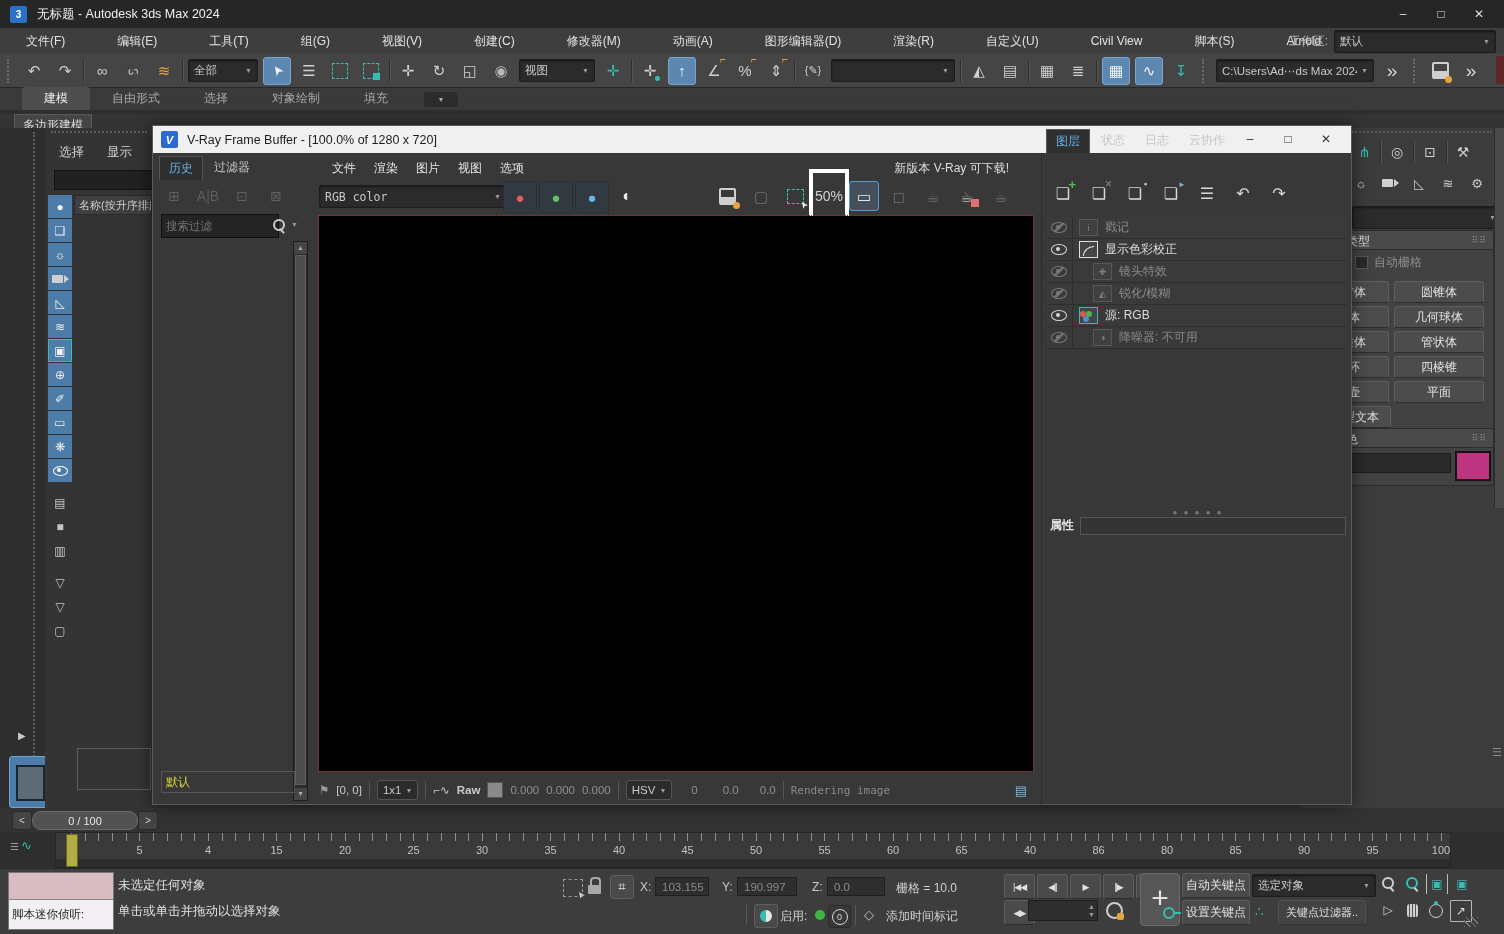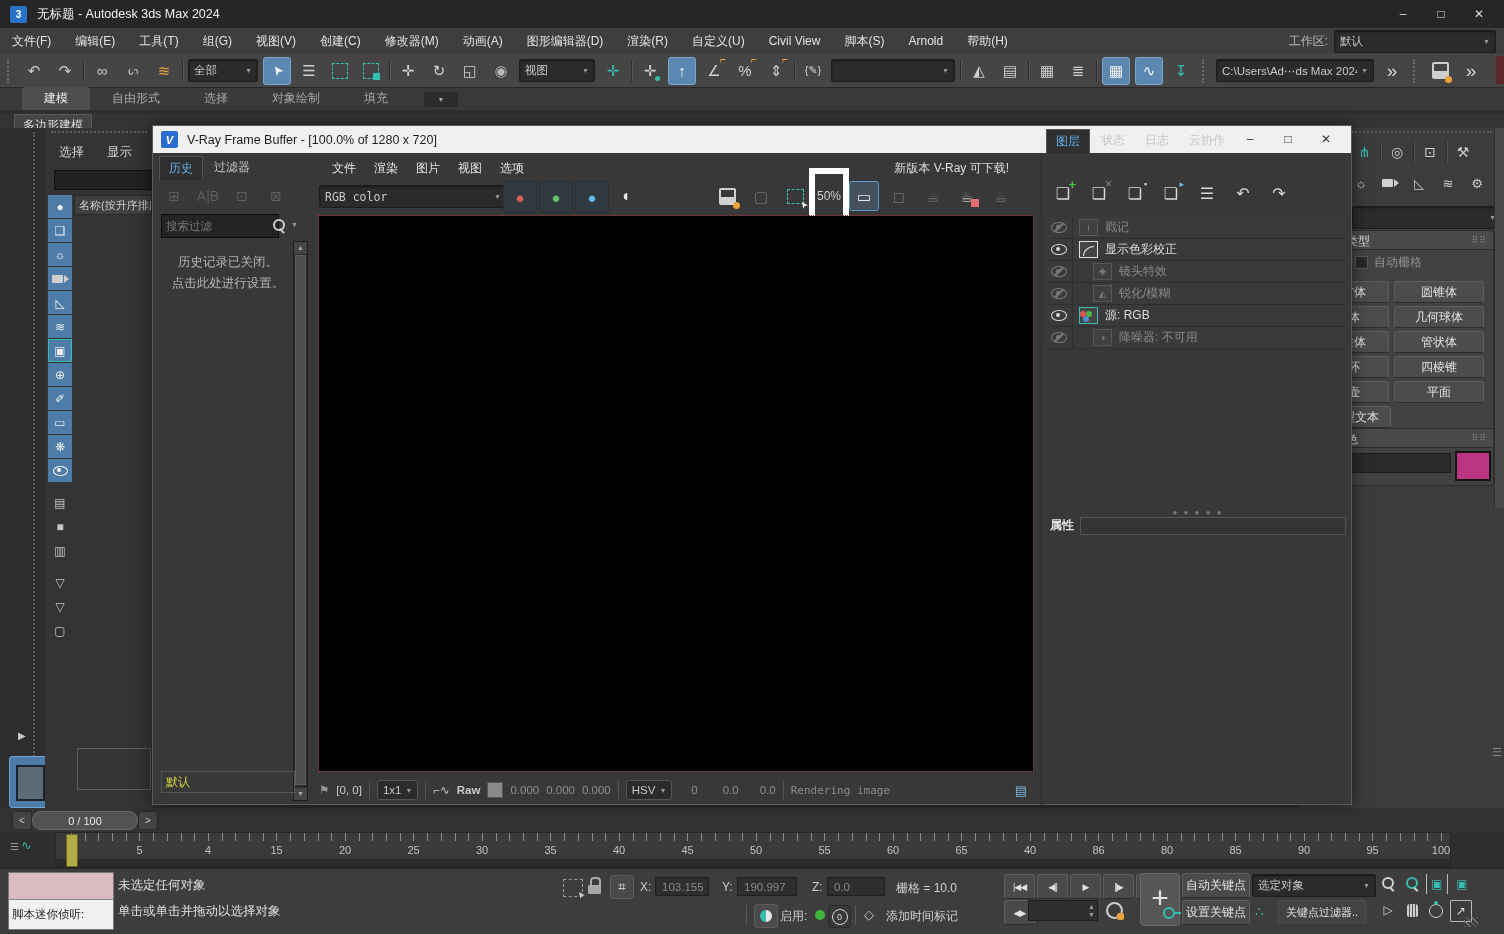--- a/index.html
+++ b/index.html
@@ -10,21 +10,21 @@
 
   
   #titlebar{left:0;top:0;width:1504px;height:28px;background:#262626;display:flex;align-items:center;}
   .appbadge{width:17px;height:17px;margin-left:10px;background:#2a72c8;border-radius:2px;color:#fff;
     font-size:10px;font-weight:bold;display:flex;align-items:center;justify-content:center;}
   #titlebar .title{margin-left:10px;color:#f0f0f0;font-size:12.5px;}
   .winbtns{position:absolute;right:6px;top:2px;display:flex;}
   .winbtn{width:38px;height:24px;display:flex;align-items:center;justify-content:center;color:#ddd;font-size:12px;}
 
   #menubar{left:0;top:28px;width:1504px;height:26px;background:#3e3e3e;border-bottom:1px solid #2b2b2b;display:flex;align-items:center;}
-  .mitem{padding:0 12px;line-height:25px;color:#e2e2e2;white-space:nowrap;}
+  .mitem{padding:0 26px;line-height:25px;color:#e2e2e2;white-space:nowrap;}
   #workspace{position:absolute;right:8px;top:2px;display:flex;align-items:center;gap:6px;}
   #workspace .wslabel{color:#b9b9b9;}
   .combo{height:21px;background:#2b2b2b;border:1px solid #1d1d1d;box-shadow:inset 0 1px 2px rgba(0,0,0,.5);
     display:flex;align-items:center;padding:0 5px;color:#c9c9c9;border-radius:2px;}
   .combo .cmtxt{flex:1;overflow:hidden;white-space:nowrap;font-size:11.5px;}
   .combo .cmarr{font-size:7px;color:#999;margin-left:4px;}
 
   
   #maintoolbar{left:0;top:54px;width:1504px;height:34px;background:#454545;border-bottom:1px solid #272727;
     display:flex;align-items:center;gap:5px;padding-left:4px;box-sizing:border-box;}
@@ -128,21 +128,21 @@
   #vfb-notice{position:absolute;right:342px;top:34px;color:#dedede;white-space:nowrap;}
   #vfb-hist-icons{position:absolute;left:8px;top:57px;display:flex;gap:8px;}
   #vfb-hist-icons .ic{color:#5f5f5f;font-size:14px;}
   #vfb-combo{position:absolute;left:166px;top:59px;width:176px;}
   #vfb-chan{position:absolute;left:350px;top:55px;display:flex;gap:2px;}
   #vfb-chan .ic{width:32px;height:30px;background:#303a40;border:1px solid #25303a;font-size:15px;}
   #vfb-chan .ic.red{color:#e06060;} #vfb-chan .ic.green{color:#63c063;} #vfb-chan .ic.blue{color:#62b8e8;}
   #vfb-chan .ic.alpha{background:transparent;border:none;color:#e8e8e8;font-size:16px;}
   #vfb-tools{position:absolute;left:560px;top:55px;display:flex;gap:6px;align-items:center;}
   #vfb-tools .ic{width:28px;height:28px;font-size:15px;}
-  .ic.pct .g{font-size:12px;border:6px solid #ffffff;padding:16px 2px;}
+  .ic.pct .g{font-size:14px;border:4px solid #ffffff;padding:16px 2px;}
   .ic.selb{border:1px solid #5b9bd0;background:#44515c;color:#e8e8e8;}
   .ic.regionsel .g{width:15px;height:13px;border:1px dashed #35bdb2;}
   .ic.regionsel::after{content:"➤";position:absolute;right:1px;bottom:0;color:#f0f0f0;font-size:9px;transform:rotate(-125deg);}
   .ic.badge{color:#bdbdbd;}
   .ic.badge::after{content:"";position:absolute;right:2px;bottom:3px;width:8px;height:8px;background:#e07070;}
   #vfb-search{position:absolute;left:8px;top:88px;width:108px;height:22px;background:#242424;border:1px solid #0f0f0f;
     color:#cfcfcf;font-size:11.5px;padding:0 4px;}
   #vfb-search-mag{position:absolute;left:118px;top:92px;}
   .mag{width:16px;height:16px;position:relative;display:inline-block;}
   .mag::before{content:"";position:absolute;left:2px;top:1px;width:8px;height:8px;border:2px solid #cfcfcf;border-radius:50%;}
@@ -685,24 +685,20 @@
             <span class="g">☕</span>
           </span>
           <span class="ic dim">
             <span class="g">☕</span>
           </span>
         </div>
 
       <input id="vfb-search" readonly="" placeholder="搜索过滤" style="">
       <span id="vfb-search-mag" class="mag"></span>
       <span id="vfb-search-arr">▼</span>
-      <div id="vfb-msg">
-        <div>历史记录已关闭。</div>
-        <div>点击此处进行设置。</div>
-      </div>
       <div id="vfb-scroll">
         <div class="sbtn" style="top:0;">▲</div>
         <div class="sthumb"></div>
         <div class="sbtn" style="bottom:0;">▼</div>
       </div>
       <div id="vfb-histfield">默认</div>
 
       <div id="vfb-image"></div>
 
       <div id="vfb-status">

